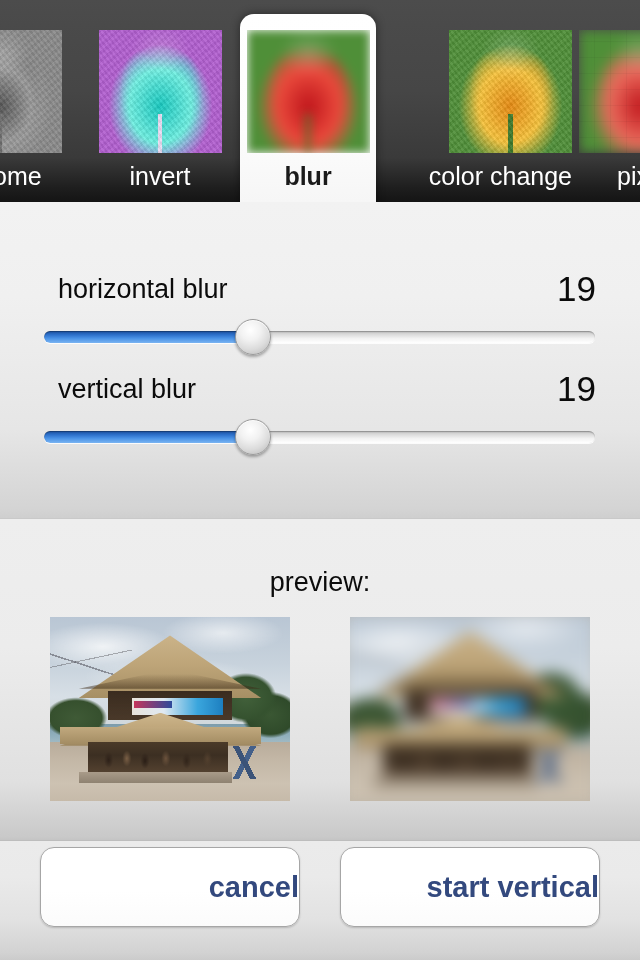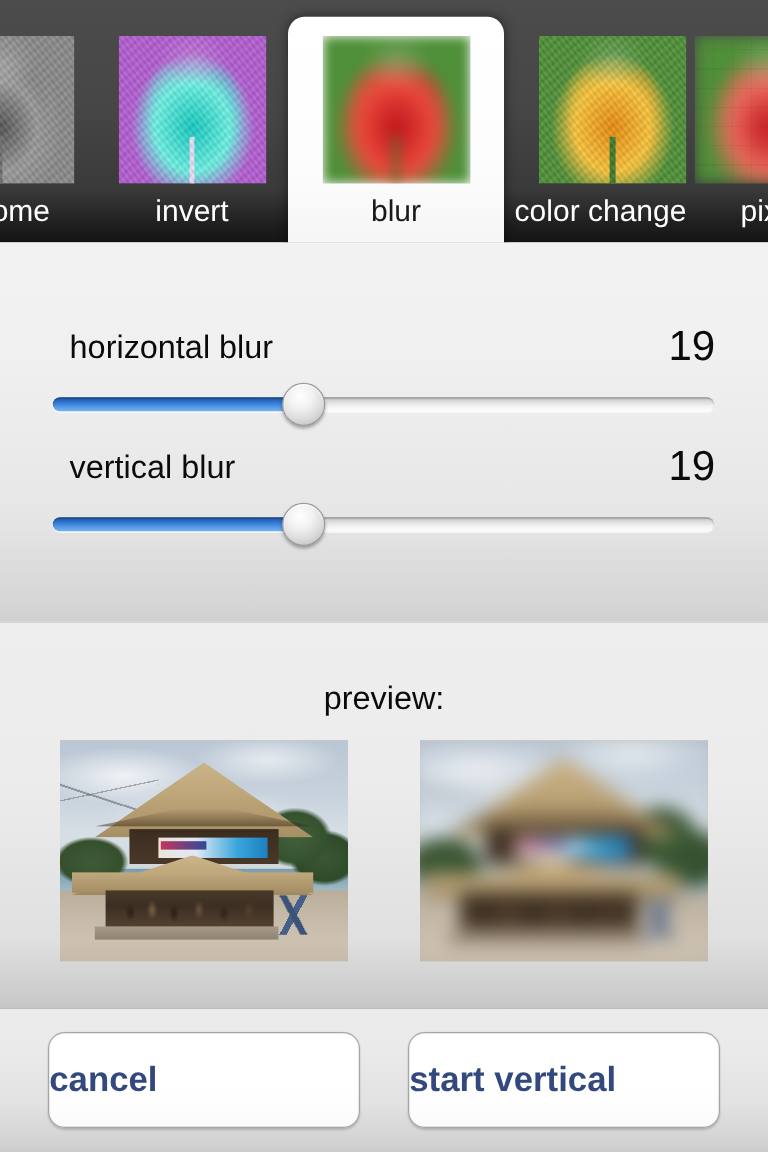--- a/index.html
+++ b/index.html
@@ -296,31 +296,31 @@
   
   .buttonbar {
     position: absolute;
     left: 0; top: 841px;
     width: 640px;
     height: 119px;
     background: linear-gradient(180deg,#ebebeb 0%, #eaeaea 30%, #e2e2e2 66%, #d2d2d2 94%, #cbcbcb 100%);
   }
   .btn {
     position: absolute;
-    top: 19px;
+    top: 6px;
     width: 260px;
     height: 80px;
     border-radius: 14px;
     background: linear-gradient(180deg,#ffffff 0%, #ffffff 55%, #fbfbfb 100%);
     border: 1px solid #a6a6a6;
     box-sizing: border-box;
     box-shadow: 0 1px 2px rgba(0,0,0,.18), inset 0 1px 0 rgba(255,255,255,.9);
     display: flex;
     align-items: center;
-    justify-content: flex-start;
+    justify-content: flex-end;
     cursor: pointer;
   }
   .btn-cancel { left: 40px; }
   .btn-start  { left: 340px; }
   .btn-label {
     font-size: 29px;
     font-weight: bold;
     color: #33497e;
     font-family: "Liberation Sans", sans-serif;
   }
@@ -344,21 +344,21 @@
 
       <div class="tab" style="left:80px;">
         <div class="thumb">
           <div class="th-img tulip-base" style="--bg:#b25fd0;--petal1:#16c9c0;--petal2:#6ff0e2;--stem:#e8d8f0;"></div>
           <div class="th-img tulip-stem" style="background:#e9dcf2;"></div>
           <div class="th-img tulip-grain"></div>
         </div>
         <div class="tab-label">invert</div>
       </div>
 
-      <div class="tab selected" style="left:240px;width:180px;">
+      <div class="tab selected" style="left:240px;width:136px;font-weight:bold;">
         <div class="thumb blurred">
           <div class="th-img tulip-base" style="--bg:#4f8f38;--petal1:#c0161c;--petal2:#ea4a3c;--stem:#3e7a2c;"></div>
           <div class="th-img tulip-stem" style="background:#3e7a2c;"></div>
         </div>
         <div class="tab-label">blur</div>
       </div>
 
       <div class="tab" style="left:412px;align-items:flex-end;">
         <div class="thumb">
           <div class="th-img tulip-base" style="--bg:#4f8f38;--petal1:#e68a12;--petal2:#f7c33c;--stem:#3e7a2c;"></div>

